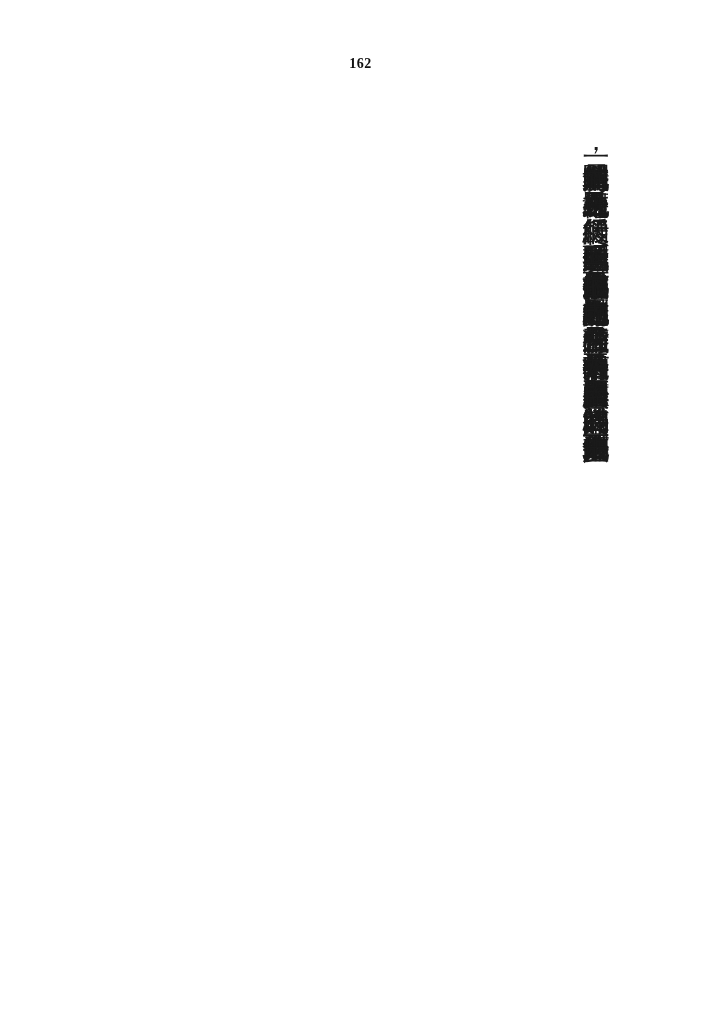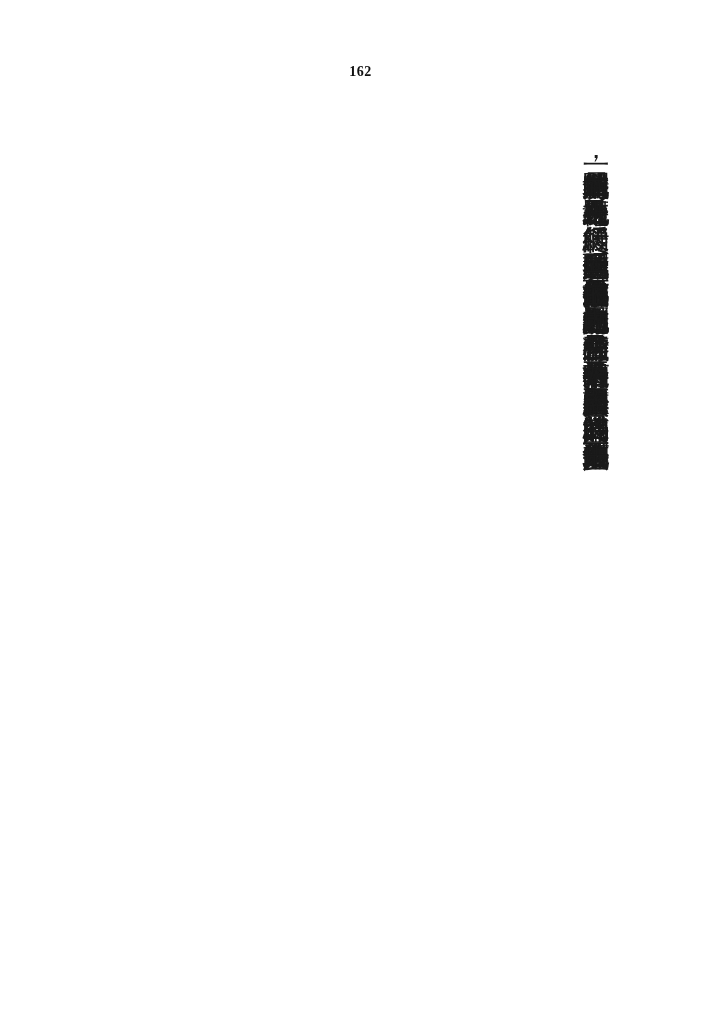--- a/index.html
+++ b/index.html
@@ -9,21 +9,21 @@
     body {
       width: 721px;
       height: 1020px;
       background: #ffffff;
       position: relative;
       overflow: hidden;
       font-family: "Liberation Serif", serif;
     }
     .page {
       position: absolute;
-      top: 12px;
+      top: 4px;
       left: 0;
       width: 721px;
       height: 837px;
       background: #ffffff;
     }
     .page-number {
       position: absolute;
       top: 52px;
       left: 0;
       width: 721px;

